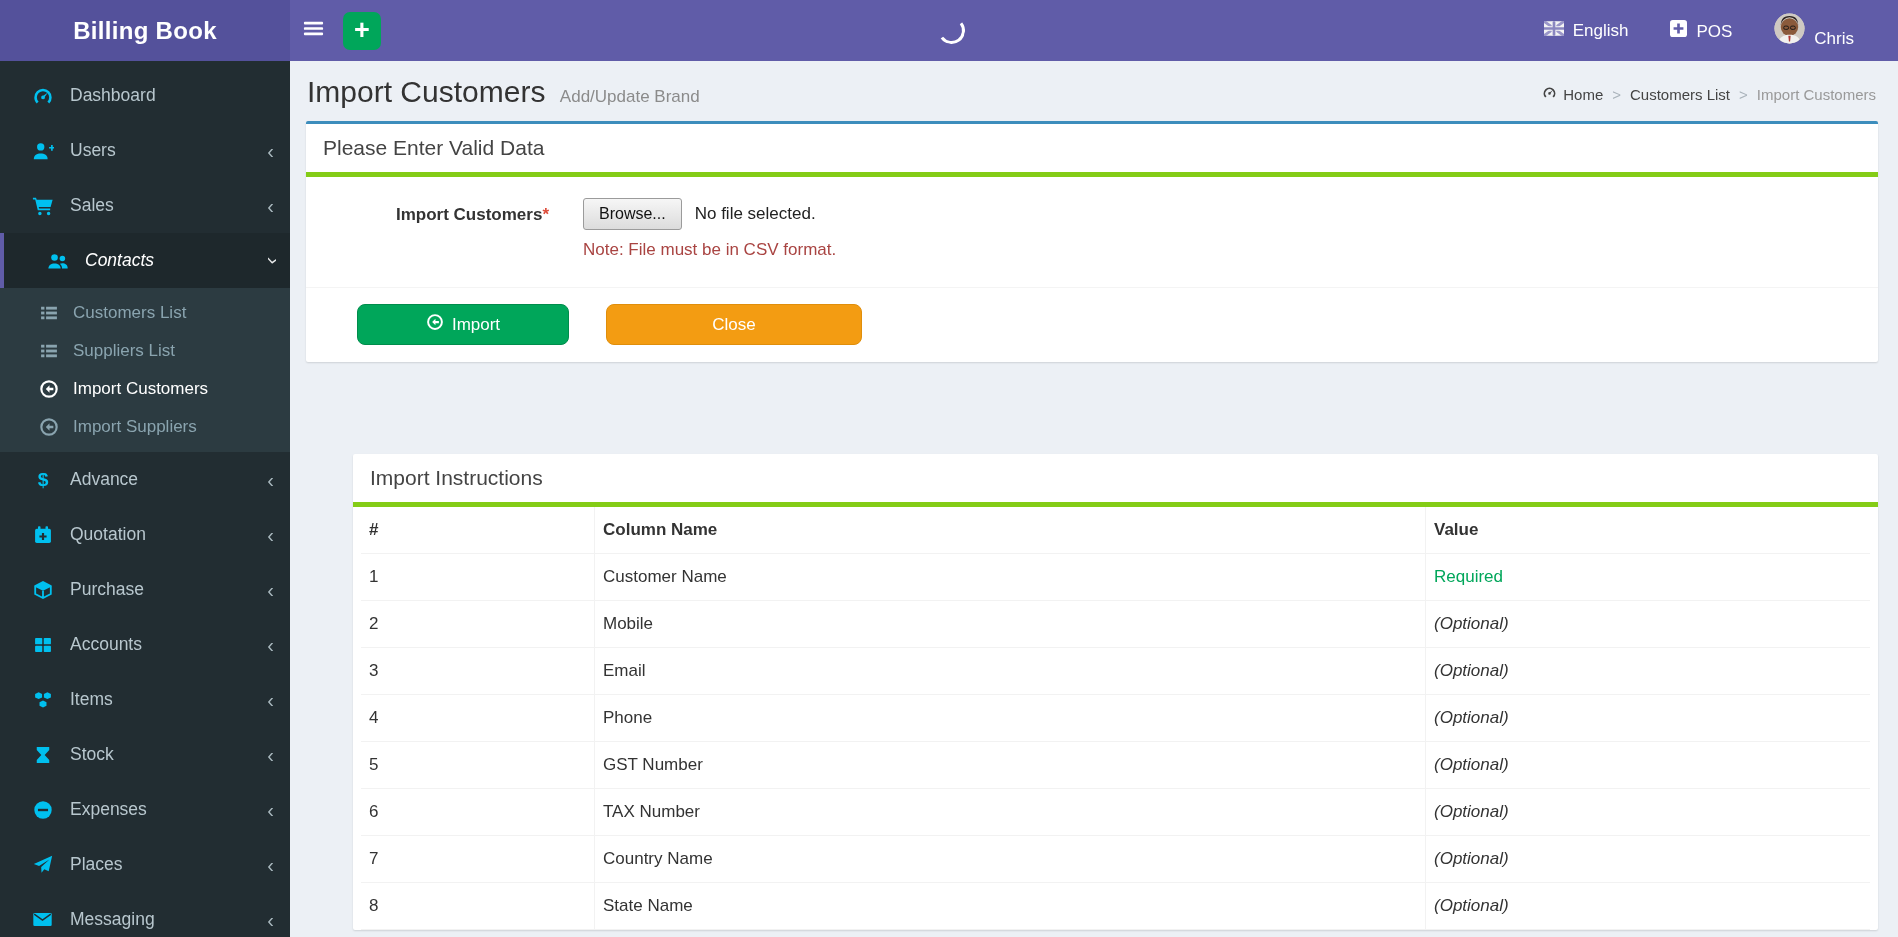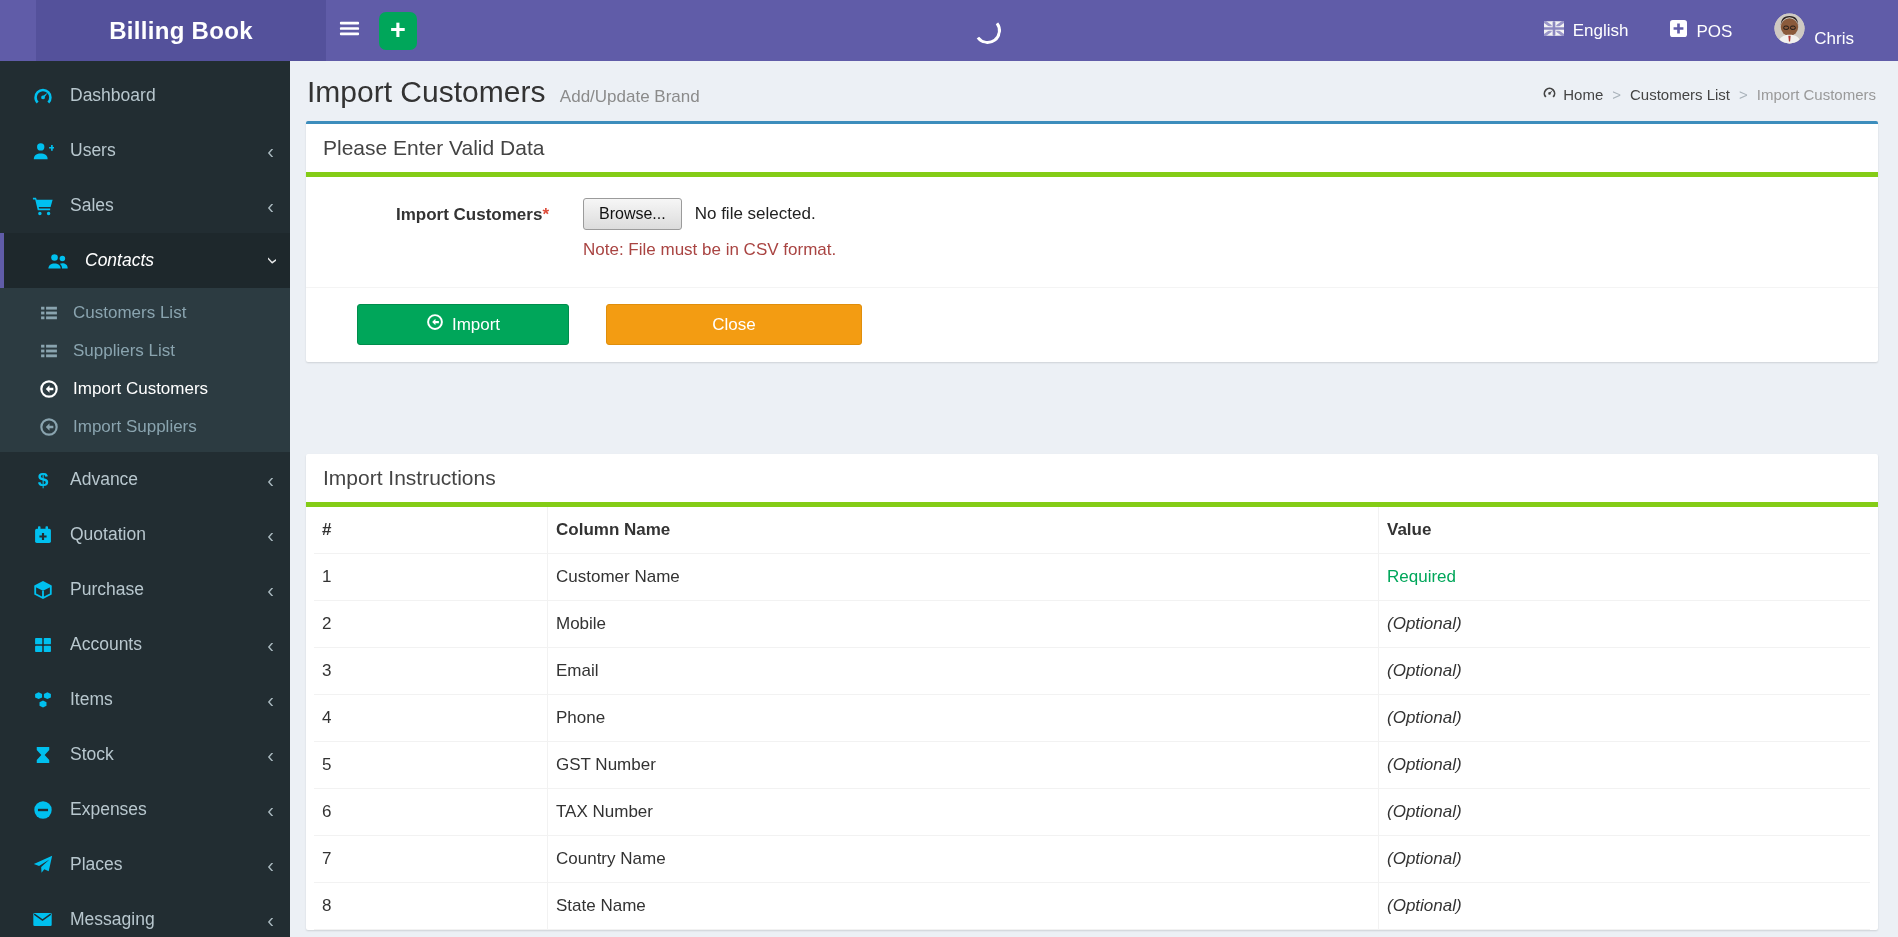--- a/index.html
+++ b/index.html
@@ -1,21 +1,21 @@
 <!DOCTYPE html>
 <html><head>
 <meta charset="utf-8">
 <style>
   html,body{margin:0;padding:0;}
   body{width:1898px;height:937px;overflow:hidden;background:#ecf0f5;
        font-family:"Liberation Sans",sans-serif;color:#333;}
   
   .topbar{height:61px;display:flex;background:#605ca8;color:#fff;}
   .logo{width:290px;background:#54519b;display:flex;align-items:center;justify-content:center;
-        font-size:24px;font-weight:700;letter-spacing:.3px;cursor:pointer;margin-left:36px;}
+        font-size:24px;font-weight:700;letter-spacing:.3px;cursor:pointer;}
   .topnav{flex:1;display:flex;align-items:center;position:relative;}
   .hamburger{width:46px;height:61px;display:flex;align-items:center;justify-content:center;cursor:pointer;}
   .plus-btn{width:38px;height:38px;margin-left:7px;background:#00a65a;border:none;border-radius:7px;
         color:#fff;font-size:27px;font-weight:700;line-height:34px;cursor:pointer;display:flex;
         align-items:center;justify-content:center;padding-bottom:3px;}
   .spinner{position:absolute;left:648px;top:17px;width:21px;height:21px;border-radius:50%;
         border:3.5px solid transparent;border-right-color:#fff;border-bottom-color:#fff;
         transform:rotate(8deg);}
   .top-right{margin-left:auto;display:flex;align-items:center;gap:42px;padding-right:44px;font-size:17px;}
   .top-item{display:flex;align-items:flex-end;gap:9px;cursor:pointer;white-space:nowrap;}
@@ -56,26 +56,26 @@
         font-weight:700;font-size:17px;color:#333;}
   .req{color:#dd4b39;}
   .fcontrol{margin-left:13px;}
   .file-line{display:flex;align-items:center;gap:13px;}
   .browse-btn{font-size:16px;padding:6px 15px;background:linear-gradient(#f6f6f6,#dcdcdc);
         border:1px solid #9b9b9b;border-radius:3px;color:#111;cursor:pointer;
         font-family:"Liberation Sans",sans-serif;}
   .file-status{font-size:17px;color:#222;}
   .note{margin-top:10px;color:#a94442;font-size:17px;}
   .card-footer{border-top:1px solid #f4f4f4;padding:16px 20px 17px 51px;display:flex;gap:37px;}
-  .btn{display:flex;align-items:center;justify-content:center;gap:8px;height:41px;border-radius:3px;
+  .btn{display:flex;align-items:center;justify-content:center;gap:8px;height:41px;border-radius:8px;
         color:#fff;font-size:17px;border:1px solid transparent;cursor:pointer;
         font-family:"Liberation Sans",sans-serif;}
   .btn-import{width:212px;background:#00a65a;border-color:#008d4c;}
   .btn-close{width:256px;background:#f39c12;border-color:#e08e0b;}
-  .card.instructions{margin-top:92px;}
+  .card.instructions{margin-top:92px;margin-left:47px;}
   .download-btn{background:#00c0ef;border:1px solid #00acd6;color:#fff;font-size:17px;
         padding:9px 17px;border-radius:3px;cursor:pointer;font-family:"Liberation Sans",sans-serif;}
   .table-wrap{padding:0 8px;}
   table{width:100%;border-collapse:collapse;}
   th,td{text-align:left;padding:13px 8px;font-size:17px;color:#333;border-bottom:1px solid #f2f2f2;}
   th:not(:last-child),td:not(:last-child){border-right:1px solid #f2f2f2;}
   th{font-weight:700;}
   .col-num{width:217px;}
   .col-name{width:814px;}
   td.value-required{color:#00a65a;}

